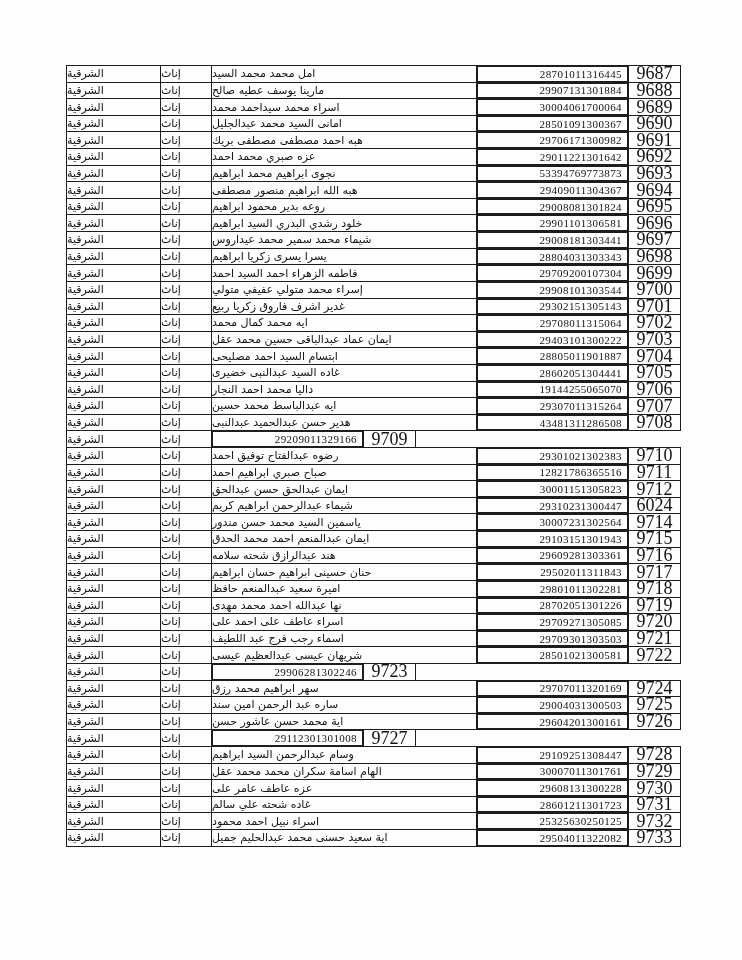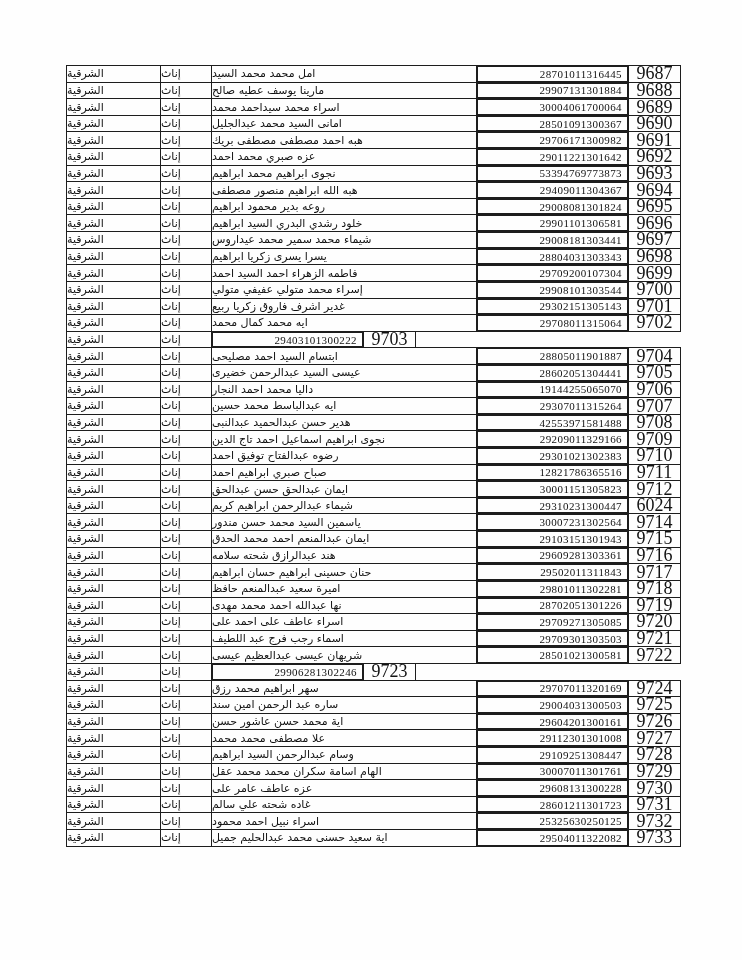--- a/index.html
+++ b/index.html
@@ -191,36 +191,37 @@
     <div class="cell gov arabic">الشرقية</div>
     <div class="cell gen arabic">إناث</div>
     <div class="cell name arabic">ايه محمد كمال محمد</div>
     <div class="cell nid">29708011315064</div>
     <div class="cell ser">9702</div>
   </div>
 
   <div class="row">
     <div class="cell gov arabic">الشرقية</div>
     <div class="cell gen arabic">إناث</div>
+    <div class="cell name arabic">ايمان عماد عبدالباقى حسين محمد عقل</div>
     <div class="cell nid">29403101300222</div>
     <div class="cell ser">9703</div>
   </div>
 
   <div class="row">
     <div class="cell gov arabic">الشرقية</div>
     <div class="cell gen arabic">إناث</div>
     <div class="cell name arabic">ابتسام السيد احمد مصليحى</div>
     <div class="cell nid">28805011901887</div>
     <div class="cell ser">9704</div>
   </div>
 
   <div class="row">
     <div class="cell gov arabic">الشرقية</div>
     <div class="cell gen arabic">إناث</div>
-    <div class="cell name arabic">عيسى السيد عبدالرحمن خضيرى</div>
+    <div class="cell name arabic">غاده السيد عبدالنبى خضيرى</div>
     <div class="cell nid">28602051304441</div>
     <div class="cell ser">9705</div>
   </div>
 
   <div class="row">
     <div class="cell gov arabic">الشرقية</div>
     <div class="cell gen arabic">إناث</div>
     <div class="cell name arabic">داليا محمد احمد النجار</div>
     <div class="cell nid">19144255065070</div>
     <div class="cell ser">9706</div>
@@ -231,28 +232,27 @@
     <div class="cell gen arabic">إناث</div>
     <div class="cell name arabic">ايه عبدالباسط محمد حسين</div>
     <div class="cell nid">29307011315264</div>
     <div class="cell ser">9707</div>
   </div>
 
   <div class="row">
     <div class="cell gov arabic">الشرقية</div>
     <div class="cell gen arabic">إناث</div>
     <div class="cell name arabic">هدير حسن عبدالحميد عبدالنبى</div>
-    <div class="cell nid">42553971581488</div>
+    <div class="cell nid">43481311286508</div>
     <div class="cell ser">9708</div>
   </div>
 
   <div class="row">
     <div class="cell gov arabic">الشرقية</div>
     <div class="cell gen arabic">إناث</div>
-    <div class="cell name arabic">نجوى ابراهيم اسماعيل احمد تاج الدين</div>
     <div class="cell nid">29209011329166</div>
     <div class="cell ser">9709</div>
   </div>
 
   <div class="row">
     <div class="cell gov arabic">الشرقية</div>
     <div class="cell gen arabic">إناث</div>
     <div class="cell name arabic">رضوه عبدالفتاح توفيق احمد</div>
     <div class="cell nid">29301021302383</div>
     <div class="cell ser">9710</div>
@@ -381,21 +381,20 @@
     <div class="cell gov arabic">الشرقية</div>
     <div class="cell gen arabic">إناث</div>
     <div class="cell name arabic">اية محمد حسن عاشور حسن</div>
     <div class="cell nid">29604201300161</div>
     <div class="cell ser">9726</div>
   </div>
 
   <div class="row">
     <div class="cell gov arabic">الشرقية</div>
     <div class="cell gen arabic">إناث</div>
-    <div class="cell name arabic">علا مصطفى محمد محمد</div>
     <div class="cell nid">29112301301008</div>
     <div class="cell ser">9727</div>
   </div>
 
   <div class="row">
     <div class="cell gov arabic">الشرقية</div>
     <div class="cell gen arabic">إناث</div>
     <div class="cell name arabic">وسام عبدالرحمن السيد ابراهيم</div>
     <div class="cell nid">29109251308447</div>
     <div class="cell ser">9728</div>

